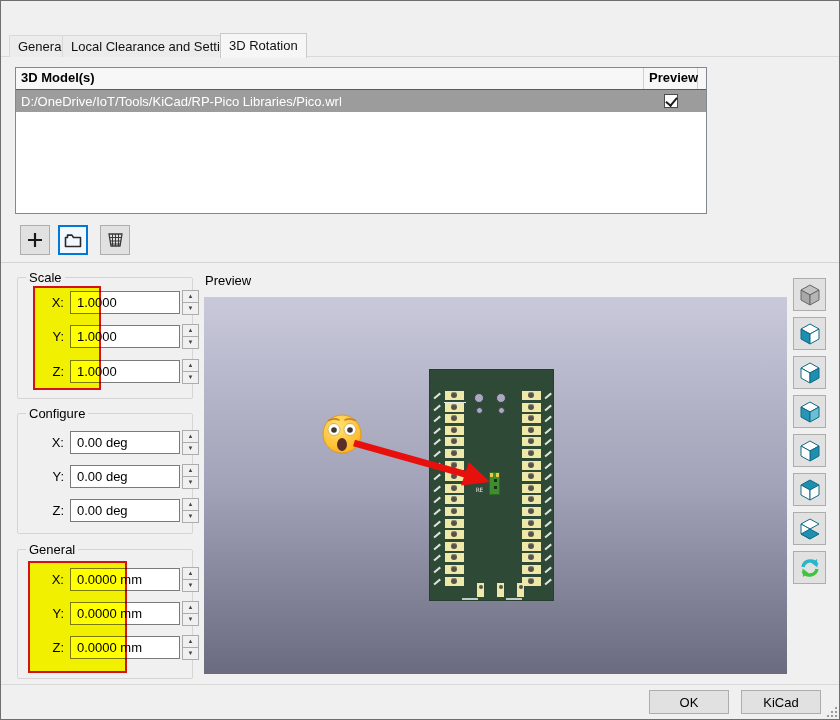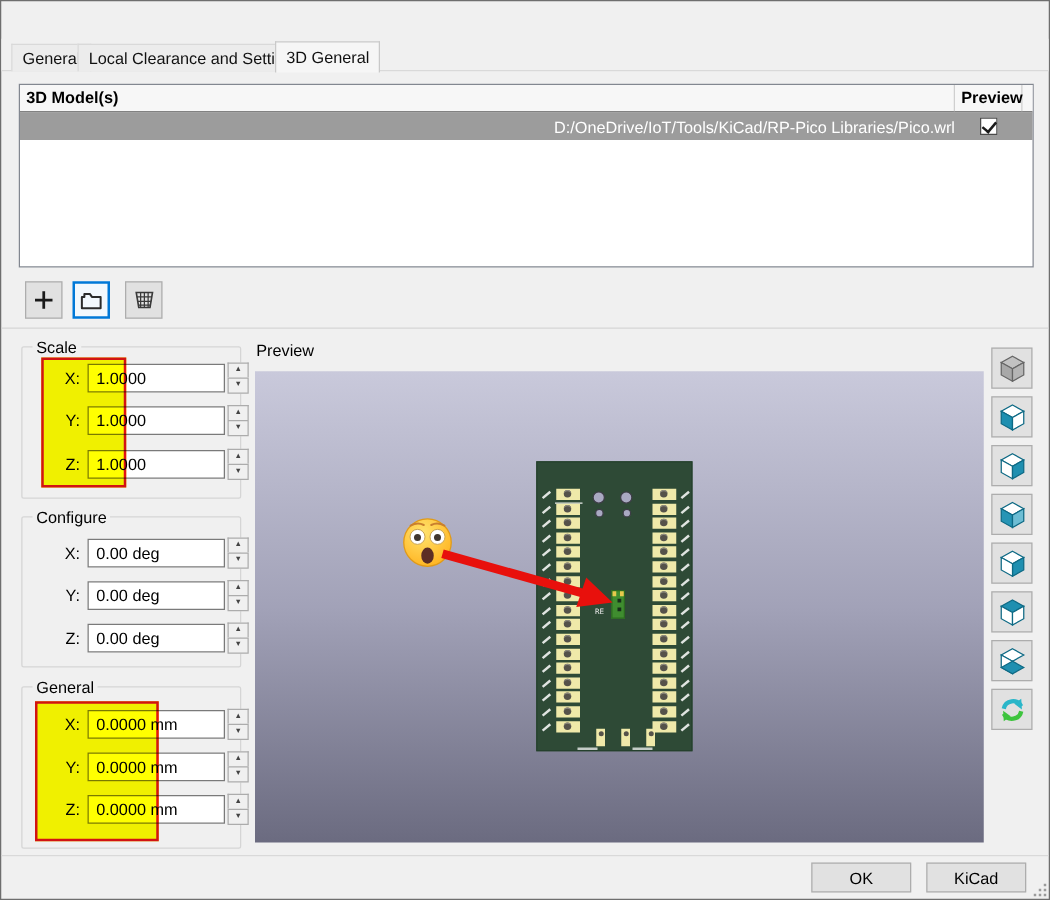--- a/index.html
+++ b/index.html
@@ -10,27 +10,27 @@
   .titlebar{position:absolute;left:0;top:0;width:100%;height:30px;background:#ffffff;display:flex;align-items:center;padding-left:9px;}
   .title-text{font-size:13px;color:#000;margin-left:7px;}
   .close-btn{position:absolute;right:0;top:0;width:45px;height:30px;display:flex;align-items:center;justify-content:center;font-size:15px;color:#222;cursor:pointer;}
 
   
   .tabbar{position:absolute;left:0;top:30px;width:100%;height:26px;background:#f0f0f0;border-bottom:1px solid #d9d9d9;}
   .tab{position:absolute;top:4px;height:22px;padding:0 8px;font-size:13px;line-height:21px;background:#ececec;border:1px solid #d9d9d9;border-bottom:none;color:#111;}
   .tab.active{top:2px;height:25px;background:#f6f6f6;line-height:23px;z-index:2;border-color:#c9c9c9;}
 
   
-  .model-table{position:absolute;left:14px;top:66px;width:812px;height:147px;background:#ffffff;border:1px solid #828790;}
+  .model-table{position:absolute;left:14px;top:66px;width:692px;height:147px;background:#ffffff;border:1px solid #828790;}
   .mt-header{display:flex;height:22px;background:#f7f7f7;border-bottom:1px solid #5b5b5b;font-size:13px;font-weight:bold;color:#000;}
   .mt-col-name{flex:1;padding:2px 0 0 5px;border-right:1px solid #cfcfcf;}
   .mt-col-preview{width:54px;padding:2px 0 0 5px;border-right:1px solid #cfcfcf;}
   .mt-col-pad{width:8px;}
   .mt-row{display:flex;height:22px;background:#9c9c9c;color:#ffffff;font-size:13px;align-items:center;}
-  .mt-row-name{flex:1;padding-left:5px;white-space:nowrap;overflow:hidden;text-align:right;}
+  .mt-row-name{flex:1;padding-left:5px;white-space:nowrap;overflow:hidden;}
   .mt-row-preview{width:54px;display:flex;justify-content:center;}
   .checkbox{width:14px;height:14px;background:#fff;border:1px solid #4a4a4a;position:relative;}
   .checkbox.checked:after{content:"";position:absolute;left:3px;top:0px;width:5px;height:9px;border:solid #1a1a1a;border-width:0 2px 2px 0;transform:rotate(40deg);}
 
   
   .tool-btn{position:absolute;top:224px;width:30px;height:30px;background:#e1e1e1;border:1px solid #adadad;display:flex;align-items:center;justify-content:center;cursor:pointer;}
   .tool-btn.focused{border:2px solid #0078d7;background:#f2f8fd;}
   .btn{background:#e1e1e1;border:1px solid #adadad;font-size:13px;color:#000;display:flex;align-items:center;justify-content:center;cursor:pointer;}
   .configure-paths{position:absolute;left:700px;top:226px;width:114px;height:26px;}
   .section-divider{position:absolute;left:0;top:261px;width:100%;height:1px;background:#d5d5d5;}
@@ -82,21 +82,21 @@
 </style>
 </head>
 <body>
 
 <div class="window">
 
 
   <div class="tabbar">
     <div class="tab" style="left:8px;">General</div>
     <div class="tab" style="left:61px;">Local Clearance and Settings</div>
-    <div class="tab active" style="left:219px;">3D General</div>
+    <div class="tab active" style="left:219px;">3D Rotation</div>
   </div>
 
   <div class="model-table">
     <div class="mt-header">
       <div class="mt-col-name">3D Model(s)</div>
       <div class="mt-col-preview">Preview</div>
       <div class="mt-col-pad"></div>
     </div>
     <div class="mt-row">
       <div class="mt-row-name">D:/OneDrive/IoT/Tools/KiCad/RP-Pico Libraries/Pico.wrl</div>

